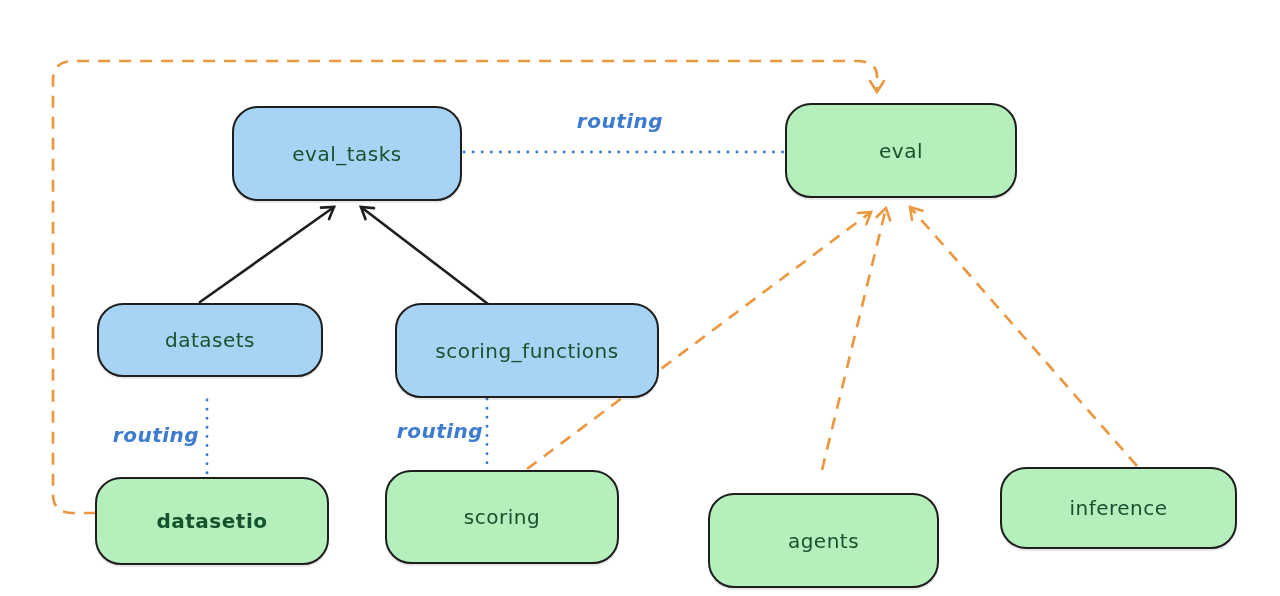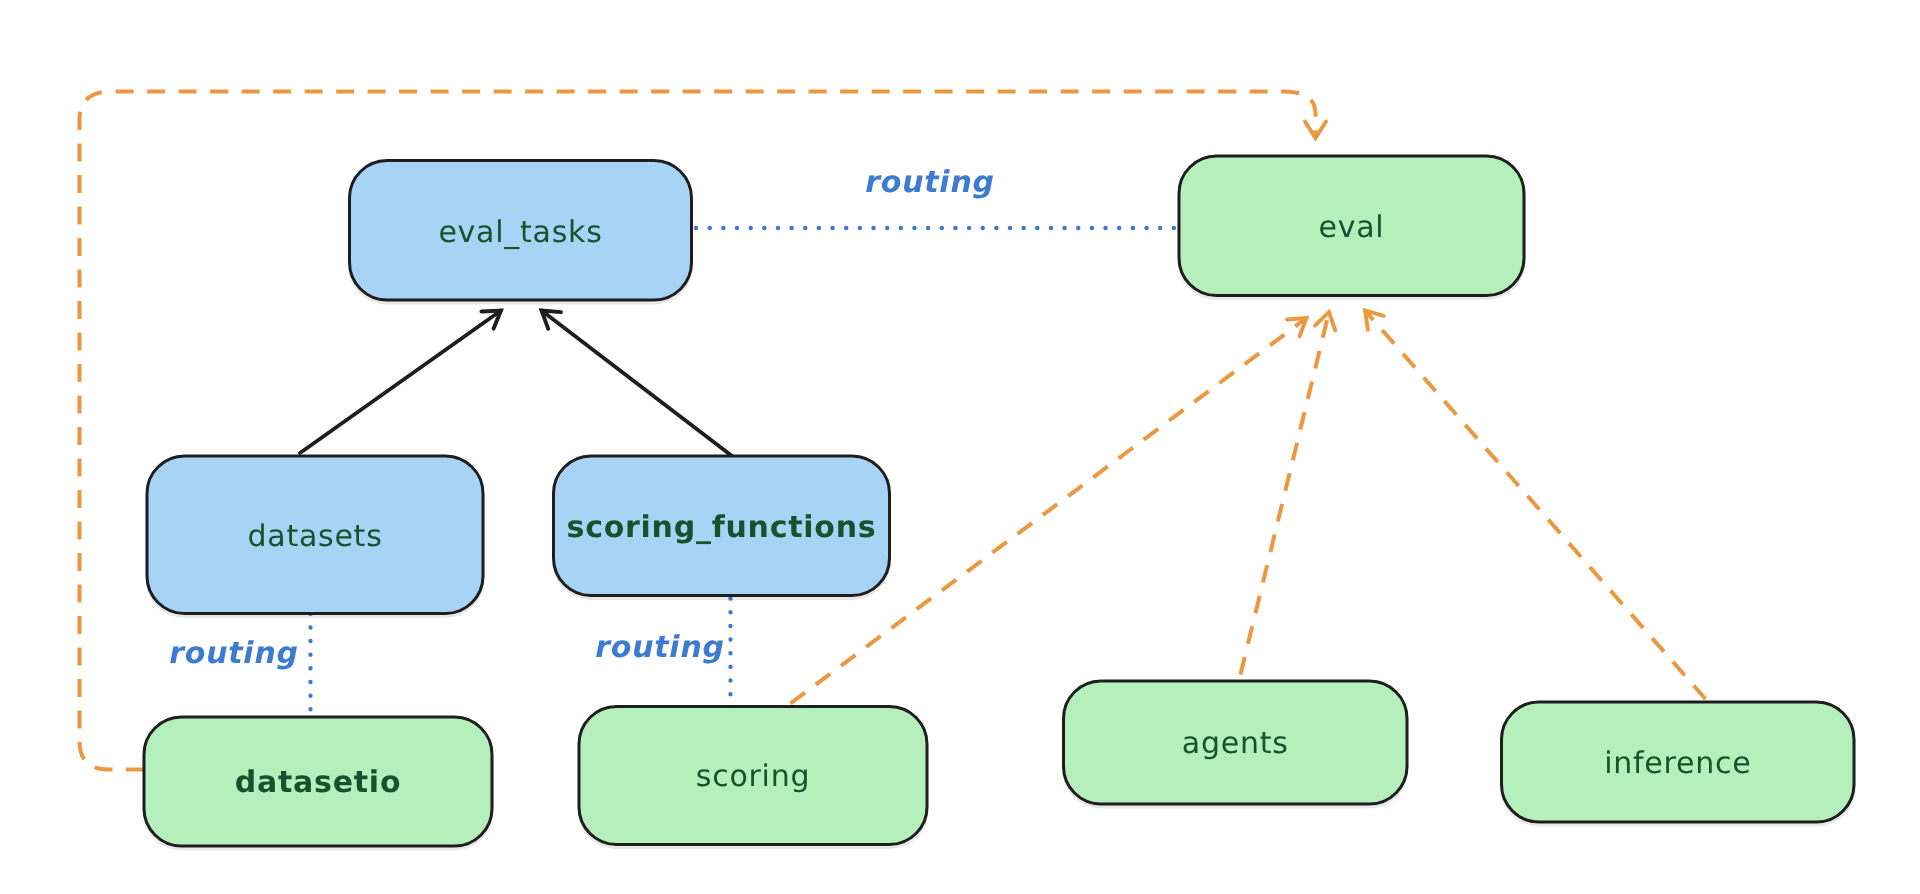--- a/index.html
+++ b/index.html
@@ -32,25 +32,25 @@
     font-size:20px;
     font-weight:600;
     color:#3c7bd0;
     text-align:center;
     letter-spacing:0.5px;
     font-style:italic;
   }
   
   #n-eval-tasks{left:232px;top:106px;width:230px;height:95px;}
   #n-eval{left:785px;top:103px;width:232px;height:95px;}
-  #n-datasets{left:97px;top:303px;width:226px;height:107px;}
-  #n-scoring-functions{left:368px;top:303px;width:226px;height:95px;font-weight:bold;}
+  #n-datasets{left:97px;top:303px;width:226px;height:74px;}
+  #n-scoring-functions{left:395px;top:303px;width:264px;height:95px;}
   #n-datasetio{left:95px;top:477px;width:234px;height:88px;font-weight:bold;}
   #n-scoring{left:385px;top:470px;width:234px;height:94px;}
-  #n-agents{left:708px;top:453px;width:231px;height:84px;}
+  #n-agents{left:708px;top:493px;width:231px;height:95px;}
   #n-inference{left:1000px;top:467px;width:237px;height:82px;}
   
   #lbl-routing-top{left:555px;top:109px;width:130px;}
   #lbl-routing-left{left:101px;top:423px;width:110px;}
   #lbl-routing-mid{left:385px;top:419px;width:110px;}
 </style>
 </head>
 <body>
 
 <div class="canvas">

